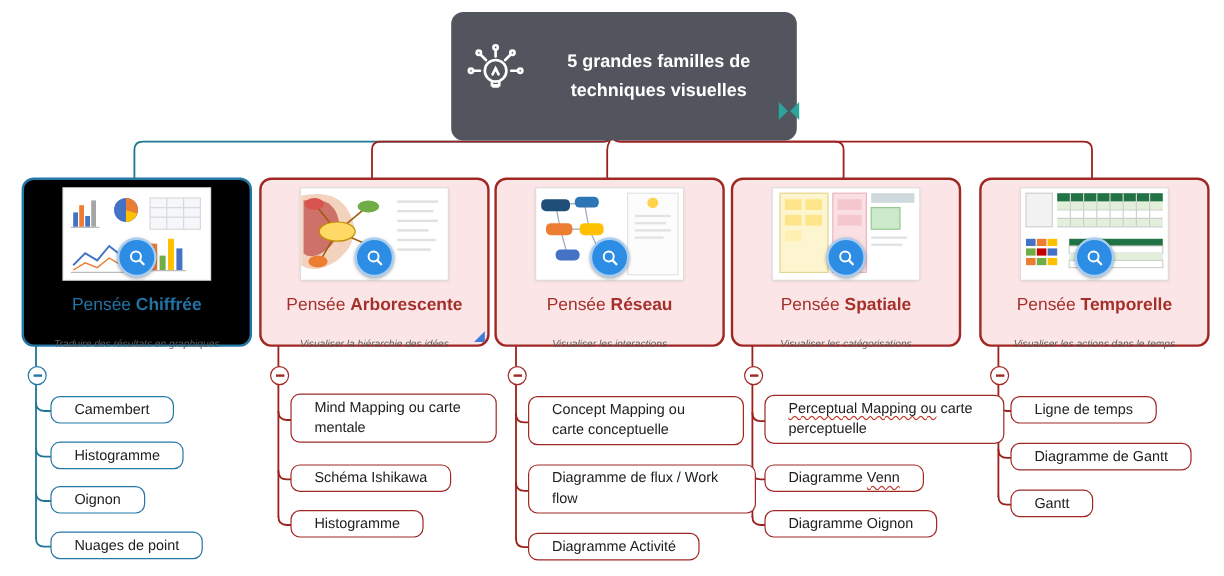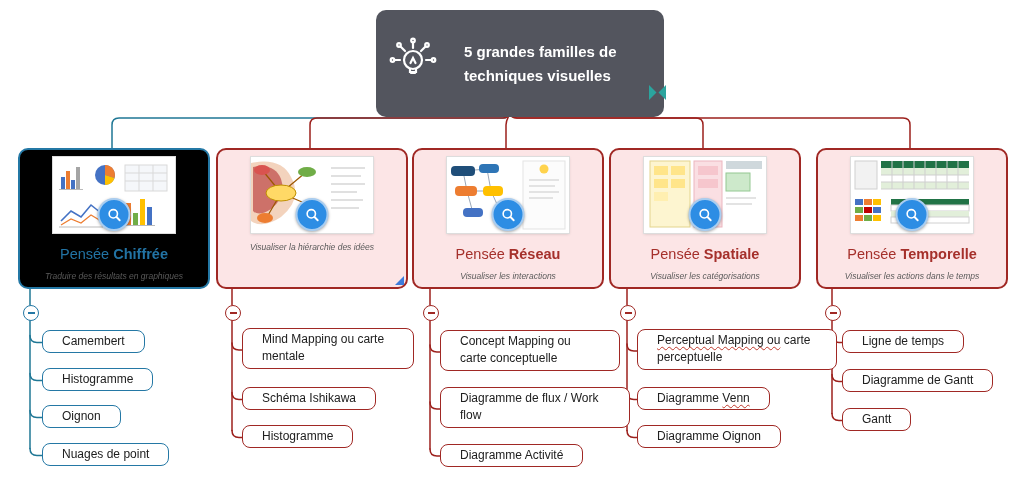--- a/index.html
+++ b/index.html
@@ -4,37 +4,37 @@
 <style>
   html,body{margin:0;padding:0}
   body{width:1020px;height:480px;position:relative;background:#ffffff;
        font-family:"Liberation Sans",sans-serif;overflow:hidden}
 
   .wires{position:absolute;left:0;top:0;width:1020px;height:480px;z-index:1;pointer-events:none}
 
   .root{position:absolute;left:376px;top:10px;width:268px;height:95px;background:#53555e;
         border-radius:10px;display:flex;align-items:center;padding:6px 10px;gap:4px;z-index:3}
   .root-title{flex:1;max-width:170px;margin:0 auto;color:#fff;font-weight:700;font-size:15px;
-        line-height:1.55;}
+        line-height:1.55;text-align:center}
   .brand{position:absolute;left:648px;top:85px;z-index:3;line-height:0}
 
   .card{position:absolute;top:148px;width:188px;height:137px;border-radius:10px;border:2px solid;
         display:flex;flex-direction:column;align-items:center;z-index:2}
   .card.t{background:#000000;border-color:#2478a5}
   .card.r{background:#fce5e6;border-color:#a02824}
   .thumb{position:relative;margin-top:7px;width:122px;height:76px;background:#fff;
         box-shadow:0 0 0 1px #ddd, 0 1px 3px rgba(0,0,0,.18)}
   .thumb svg{display:block}
   .zoom{position:absolute;left:50%;bottom:2px;transform:translateX(-50%);width:29px;height:29px;
         border-radius:50%;background:#2d8de4;border:2px solid #a9cdf0;
         box-shadow:0 1px 3px rgba(0,0,0,.35);display:flex;align-items:center;justify-content:center;cursor:pointer}
   .card-title{margin-top:13px;font-size:14.5px;white-space:nowrap}
   .card.t .card-title{color:#2273a4}
   .card.r .card-title{color:#a5302b}
-  .card-sub{margin-top:9px;font-size:8.5px;font-style:italic;color:#5a5a5a;white-space:nowrap}
+  .card-sub{margin-top:19px;font-size:8.5px;font-style:italic;color:#5a5a5a;white-space:nowrap}
   .note-fold{position:absolute;right:2px;bottom:2px;width:0;height:0;
         border-left:9px solid transparent;border-bottom:9px solid #3d7cdb}
 
   .leaf{position:absolute;z-index:2;background:#fff;border:1.8px solid;border-radius:8px;
         padding:2px 19px;font-size:12px;line-height:1.45;color:#202020}
   .leaf.one{white-space:nowrap}
   .leaf.t{border-color:#2478a5}
   .leaf.r{border-color:#a02824}
   .sp{text-decoration-line:underline;text-decoration-style:wavy;text-decoration-color:#c0392b;
       text-decoration-thickness:1px;text-underline-offset:2px}
@@ -181,20 +181,24 @@
         <rect x="80" y="34" width="26" height="2" fill="#e0e0e0"></rect>
       <rect x="80" y="42" width="32" height="2" fill="#e0e0e0"></rect>
         <rect x="80" y="50" width="28" height="2" fill="#e0e0e0"></rect>
     </svg>
     <div class="zoom">
       <svg width="16" height="16" viewBox="0 0 20 20">
         <circle cx="8.5" cy="8.5" r="5.2" fill="none" stroke="#fff" stroke-width="2"></circle>
         <line x1="12.5" y1="12.5" x2="16.5" y2="16.5" stroke="#fff" stroke-width="2.4" stroke-linecap="round"></line>
       </svg>
     </div>
+  </div>
+  <div class="card-title">
+    <span>Pensée</span>
+    <b>Arborescente</b>
   </div>
   <div class="card-sub">Visualiser la hiérarchie des idées</div>
   <span class="note-fold"></span>
 </div>
 
 <div class="card r" style="left:412px">
   <div class="thumb">
     <svg width="122" height="76" viewBox="0 0 122 76">
       <rect width="122" height="76" fill="#fff"></rect>
       <rect x="76" y="4" width="42" height="68" fill="#fcfcfc" stroke="#e3e3e3"></rect>

